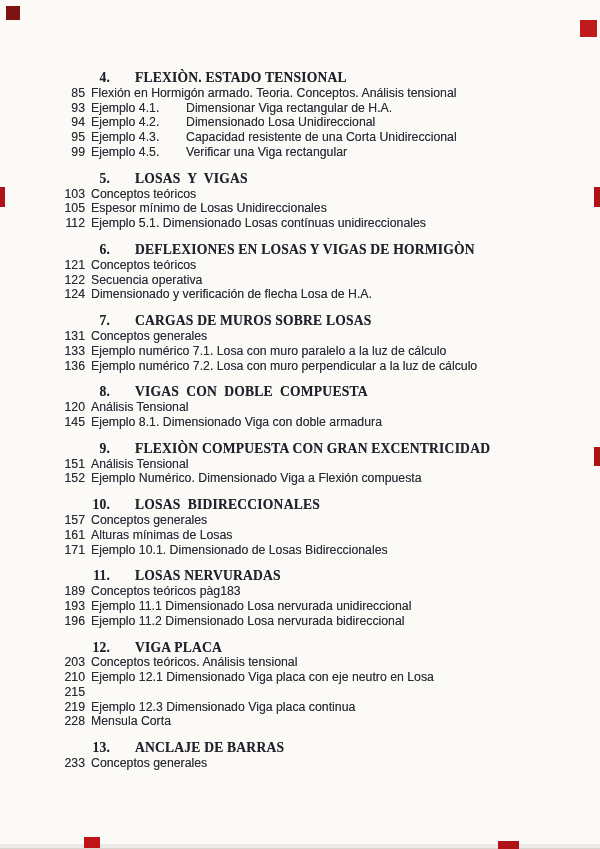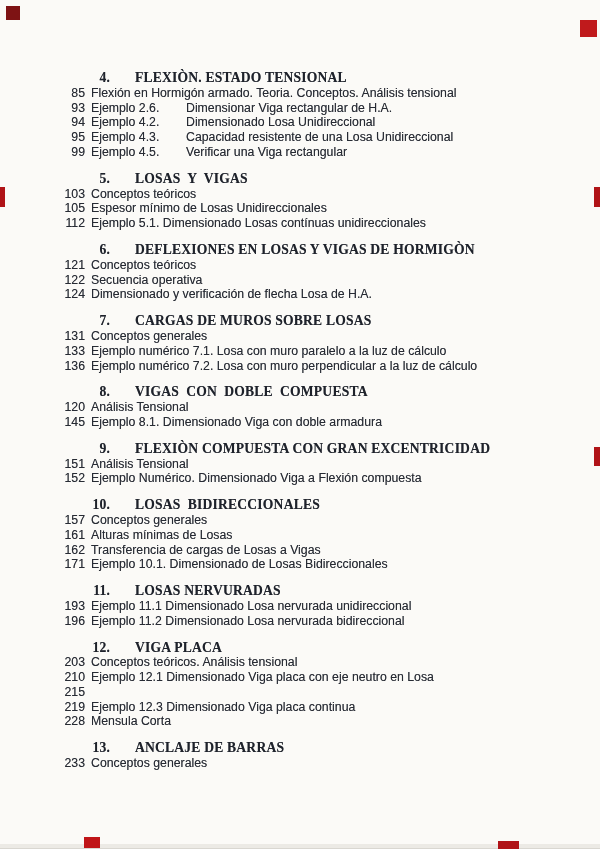--- a/index.html
+++ b/index.html
@@ -47,32 +47,32 @@
         <div class="heading">
           <span class="head-num">4.</span>
           <span class="head-title">FLEXIÒN. ESTADO TENSIONAL</span>
         </div>
         <div class="entry">
           <span class="pagenum">85</span>
           <span class="etext">Flexión en Hormigón armado. Teoria. Conceptos. Análisis tensional</span>
         </div>
         <div class="entry">
           <span class="pagenum">93</span>
-          <span class="etext etext-col">Ejemplo 2.6.</span>
+          <span class="etext etext-col">Ejemplo 4.1.</span>
           <span class="etext2">Dimensionar Viga rectangular de H.A.</span>
         </div>
         <div class="entry">
           <span class="pagenum">94</span>
           <span class="etext etext-col">Ejemplo 4.2.</span>
           <span class="etext2">Dimensionado Losa Unidireccional</span>
         </div>
         <div class="entry">
           <span class="pagenum">95</span>
           <span class="etext etext-col">Ejemplo 4.3.</span>
-          <span class="etext2">Capacidad resistente de una Losa Unidireccional</span>
+          <span class="etext2">Capacidad resistente de una Corta Unidireccional</span>
         </div>
         <div class="entry">
           <span class="pagenum">99</span>
           <span class="etext etext-col">Ejemplo 4.5.</span>
           <span class="etext2">Verificar una Viga rectangular</span>
         </div>
       </div>
       <div class="section">
         <div class="heading">
           <span class="head-num">5.</span>
@@ -162,32 +162,32 @@
         </div>
         <div class="entry">
           <span class="pagenum">157</span>
           <span class="etext">Conceptos generales</span>
         </div>
         <div class="entry">
           <span class="pagenum">161</span>
           <span class="etext">Alturas mínimas de Losas</span>
         </div>
         <div class="entry">
-          <span class="pagenum">162</span>
-          <span class="etext">Transferencia de cargas de Losas a Vigas</span>
-        </div>
-        <div class="entry">
           <span class="pagenum">171</span>
           <span class="etext">Ejemplo 10.1. Dimensionado de Losas Bidireccionales</span>
         </div>
       </div>
       <div class="section">
         <div class="heading">
           <span class="head-num">11.</span>
           <span class="head-title">LOSAS NERVURADAS</span>
+        </div>
+        <div class="entry">
+          <span class="pagenum">189</span>
+          <span class="etext">Conceptos teóricos pàg183</span>
         </div>
         <div class="entry">
           <span class="pagenum">193</span>
           <span class="etext">Ejemplo 11.1 Dimensionado Losa nervurada unidireccional</span>
         </div>
         <div class="entry">
           <span class="pagenum">196</span>
           <span class="etext">Ejemplo 11.2 Dimensionado Losa nervurada bidireccional</span>
         </div>
       </div>

